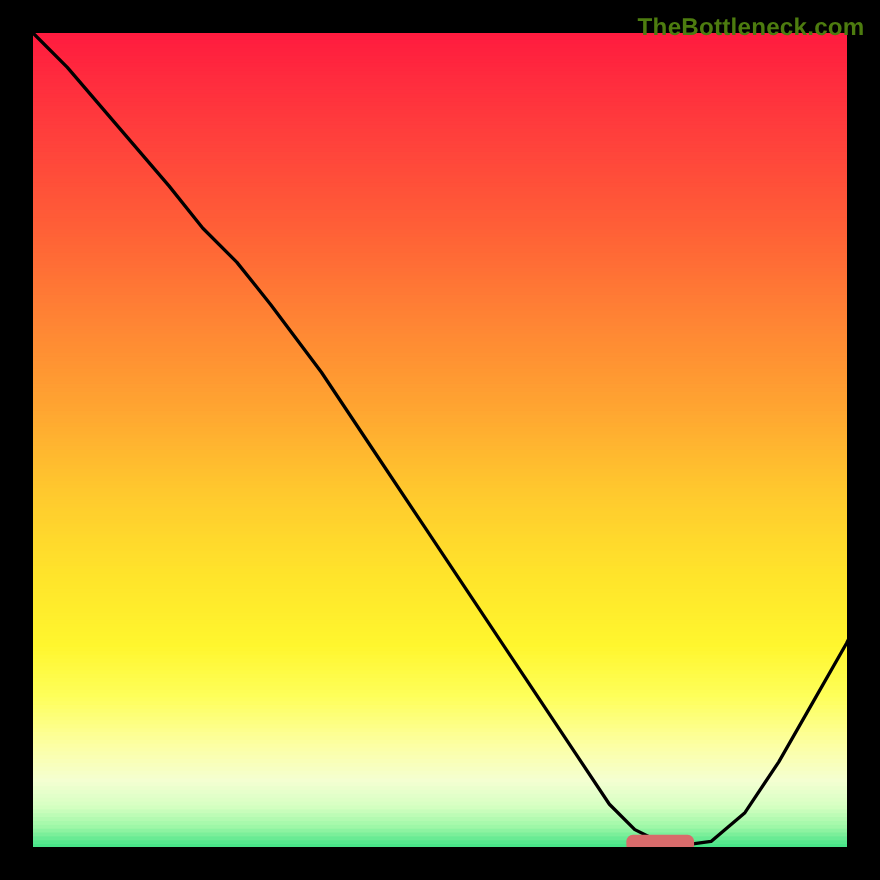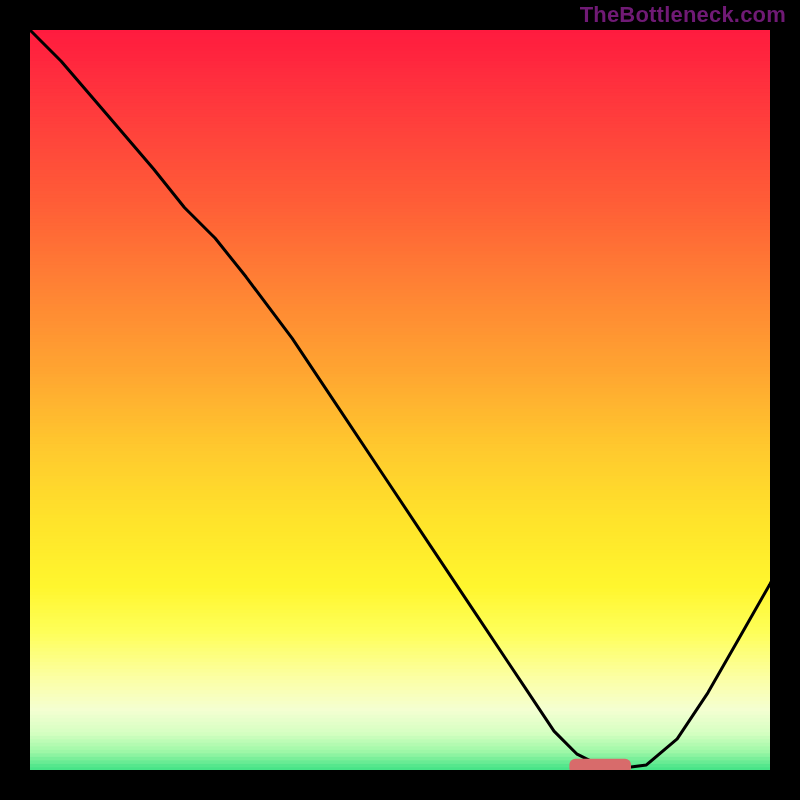--- a/index.html
+++ b/index.html
@@ -1,17 +1,17 @@
 <!DOCTYPE html>
 <html><head>
 <meta charset="utf-8">
 <style>
   html,body{margin:0;padding:0;width:800px;height:800px;background:#fff;overflow:hidden;}
   .frame{position:relative;width:800px;height:800px;}
-  .watermark{position:absolute;top:2px;right:14px;font:700 22px Arial,Helvetica,sans-serif;color:#701a75;letter-spacing:0.2px;}
+  .watermark{position:absolute;top:12px;right:14px;font:700 22px Arial,Helvetica,sans-serif;color:#4d7c0f;letter-spacing:0.2px;}
   svg{display:block;}
 </style>
 </head>
 <body>
 <div class="frame">
   <div class="watermark">TheBottleneck.com</div>
   <svg id="chart-svg" width="800" height="800" viewBox="0 0 800 800">
     <defs>
       <clipPath id="plotClip">
           <rect x="0" y="0" width="800" height="800"></rect>

